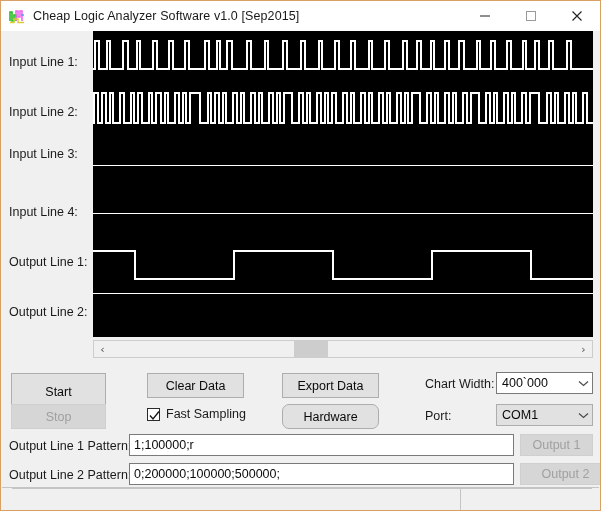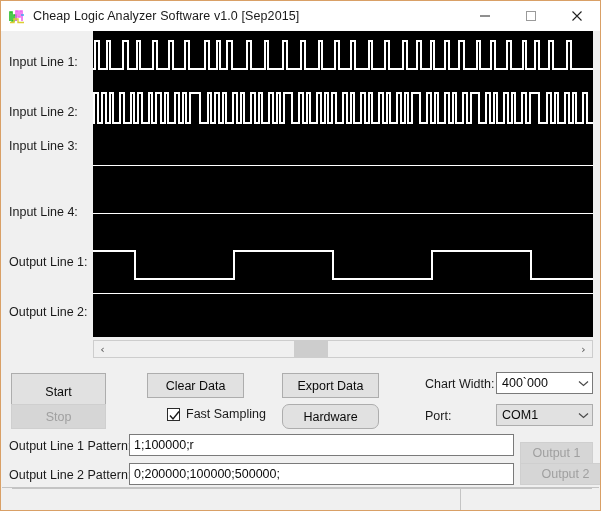--- a/index.html
+++ b/index.html
@@ -145,21 +145,20 @@
     border-color: #CFCFCF;
     background: #D6D6D6;
   }
 
   #chk-fast-wrap {
     position: absolute;
     left: 146px;
     top: 406px;
     display: flex;
     align-items: center;
-    margin-left: 20px;
   }
   #chk-fast-box {
     width: 13px; height: 13px;
     box-sizing: border-box;
     border: 1px solid #2B2B2B;
     background: #FFFFFF;
     position: relative;
     flex: 0 0 auto;
   }
   #chk-fast-box svg { position: absolute; left: -1px; top: -1px; display: block; }
@@ -279,21 +278,21 @@
         <svg width="12" height="12" viewBox="0 0 12 12">
           <path d="M1.5 1.5 L10.5 10.5 M10.5 1.5 L1.5 10.5" stroke="#202020" stroke-width="1.1"></path>
         </svg>
       </div>
     </div>
   </div>
 
   <div id="channels-area">
     <span class="chan-label" style="top:24px">Input Line 1:</span>
     <span class="chan-label" style="top:74px">Input Line 2:</span>
-    <span class="chan-label" style="top:108px">Input Line 3:</span>
+    <span class="chan-label" style="top:116px">Input Line 3:</span>
     <span class="chan-label" style="top:174px">Input Line 4:</span>
     <span class="chan-label" style="top:224px">Output Line 1:</span>
     <span class="chan-label" style="top:274px">Output Line 2:</span>
   </div>
 
   <div id="scope">
     <svg width="500" height="306" viewBox="0 0 500 306">
       <rect x="0" y="0" width="500" height="306" fill="#000000"></rect>
 
       <g stroke="#FFFFFF" stroke-width="1" shape-rendering="crispEdges">
@@ -391,21 +390,21 @@
     <span class="combo-val">COM1</span>
     <span class="combo-arrow">
       <svg width="11" height="7" viewBox="0 0 11 7">
           <path d="M1 1.5 L5.5 5.5 L10 1.5" fill="none" stroke="#4A4A4A" stroke-width="1.2"></path>
         </svg>
     </span>
   </div>
 
   <span class="fld-label" style="left:8px; top:438px;">Output Line 1 Pattern:</span>
   <div class="textfield" style="left:128px; top:433px; width:385px;">1;100000;r</div>
-  <button class="btn disabled" style="left:519px; top:433px; width:73px; height:22px;margin-top:8px;">Output 1</button>
+  <button class="btn disabled" style="left:519px; top:433px; width:73px; height:22px;">Output 1</button>
 
   <span class="fld-label" style="left:8px; top:467px;">Output Line 2 Pattern:</span>
   <div class="textfield" style="left:128px; top:462px; width:385px;">0;200000;100000;500000;</div>
   <button class="btn disabled" style="left:519px; top:462px; width:91px; height:22px;">Output 2</button>
 
   <div id="status-bar">
     <div id="status-sep-line"></div>
     <div id="status-cell-1"></div>
     <div id="status-cell-2"></div>
   </div>

